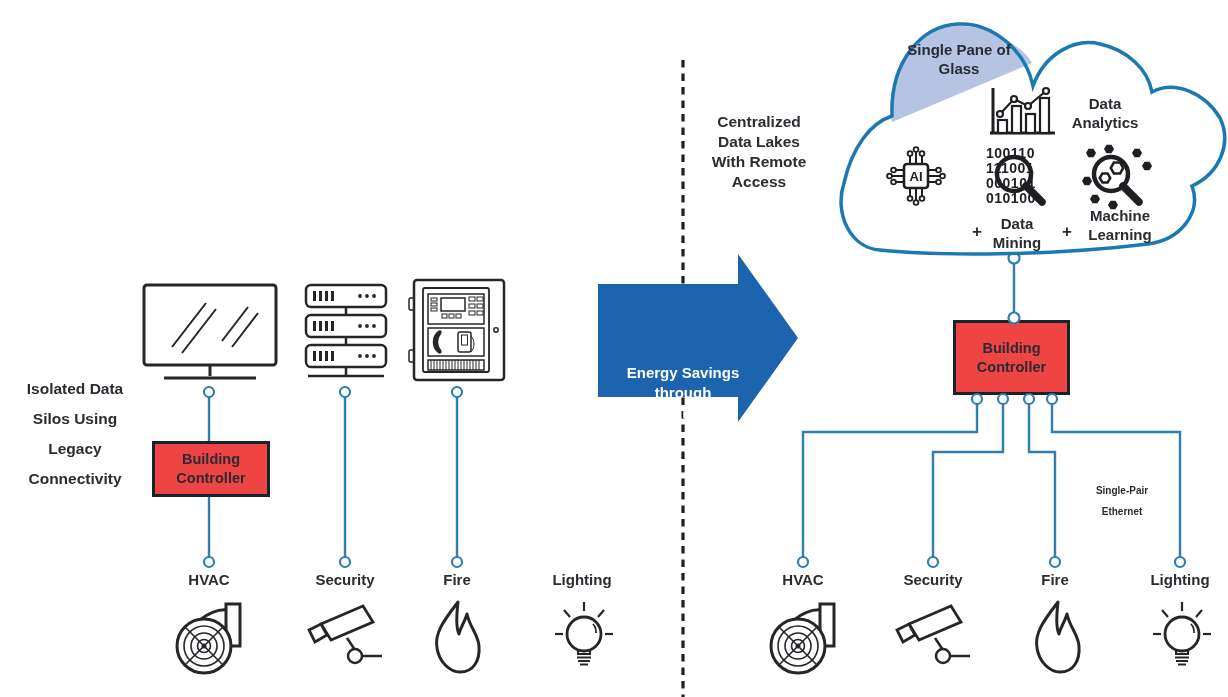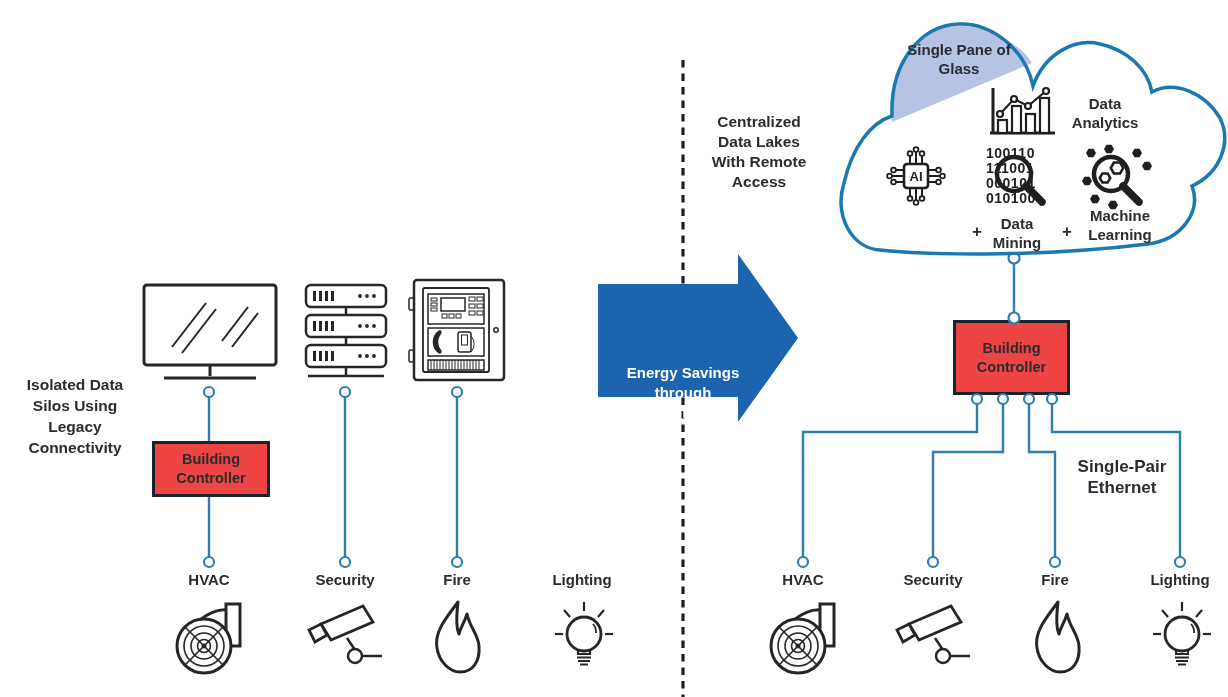--- a/index.html
+++ b/index.html
@@ -80,21 +80,21 @@
                C1202 213 1180 240 1148 244 C1050 256 940 256 880 250 Z" fill="#ffffff"></path>
       <path d="M892 122 C886 76 916 28 956 26 C990 24 1024 48 1032 63 Z" fill="#b6c3e2"></path>
       <path d="M880 250 C850 248 834 213 844 183 C852 148 870 123 892 116
                C890 63 920 26 958 24 C990 22 1025 48 1033 86
                C1045 53 1075 38 1100 44 C1128 50 1148 70 1152 92
                C1175 80 1205 93 1220 118 C1232 143 1220 173 1192 186
                C1202 213 1180 240 1148 244 C1050 256 940 256 880 250 Z" fill="none" stroke="#1b79b1" stroke-width="3.5"></path>
     </g>
   </svg>
 
-  <div class="lbl" style="left:8px;top:374px;width:134px;font-size:15.5px;line-height:21px;">Isolated Data
+  <div class="lbl" style="left:8px;top:374px;width:134px;font-size:15.5px;line-height:30px;">Isolated Data
 Silos Using
 Legacy
 Connectivity</div>
 
   <svg class="icon" style="left:142px;top:283px" width="136" height="100" viewBox="0 0 136 100">
     <rect x="2" y="2" width="132" height="80" rx="3" fill="#fff" stroke="#24262a" stroke-width="3"></rect>
     <path d="M30 64 L64 20 M40 70 L74 26 M80 58 L106 24 M90 64 L116 30" stroke="#24262a" stroke-width="2" fill="none"></path>
     <path d="M68 82 V93 M22 95 H114" stroke="#24262a" stroke-width="3" fill="none"></path>
   </svg>
 
@@ -266,21 +266,21 @@
   <svg class="overlay" style="left:955px;top:308px" width="115" height="100" viewBox="0 0 115 100">
     <g fill="#fff" stroke="#2e7eb0" stroke-width="2.2">
       <circle cx="59" cy="10" r="5.5"></circle>
       <circle cx="22" cy="91" r="5"></circle>
         <circle cx="48" cy="91" r="5"></circle>
       <circle cx="74" cy="91" r="5"></circle>
         <circle cx="97" cy="91" r="5"></circle>
     </g>
   </svg>
 
-  <div class="lbl" style="left:1062px;top:456px;width:120px;font-size:17px;line-height:21px;">Single-Pair
+  <div class="lbl" style="left:1062px;top:480px;width:120px;font-size:10px;line-height:21px;">Single-Pair
 Ethernet</div>
 
   <div class="lbl" style="left:758px;top:570px;width:90px;">HVAC</div>
   <div class="lbl" style="left:888px;top:570px;width:90px;">Security</div>
   <div class="lbl" style="left:1010px;top:570px;width:90px;">Fire</div>
   <div class="lbl" style="left:1135px;top:570px;width:90px;">Lighting</div>
 
   <svg class="icon" style="left:170px;top:598px" width="78" height="80" viewBox="0 0 78 80">
     <path d="M30 22 C40 14 50 11 58 12" stroke="#24262a" stroke-width="3" fill="none"></path>
     <rect x="56" y="6" width="14" height="42" fill="#fff" stroke="#24262a" stroke-width="3"></rect>

